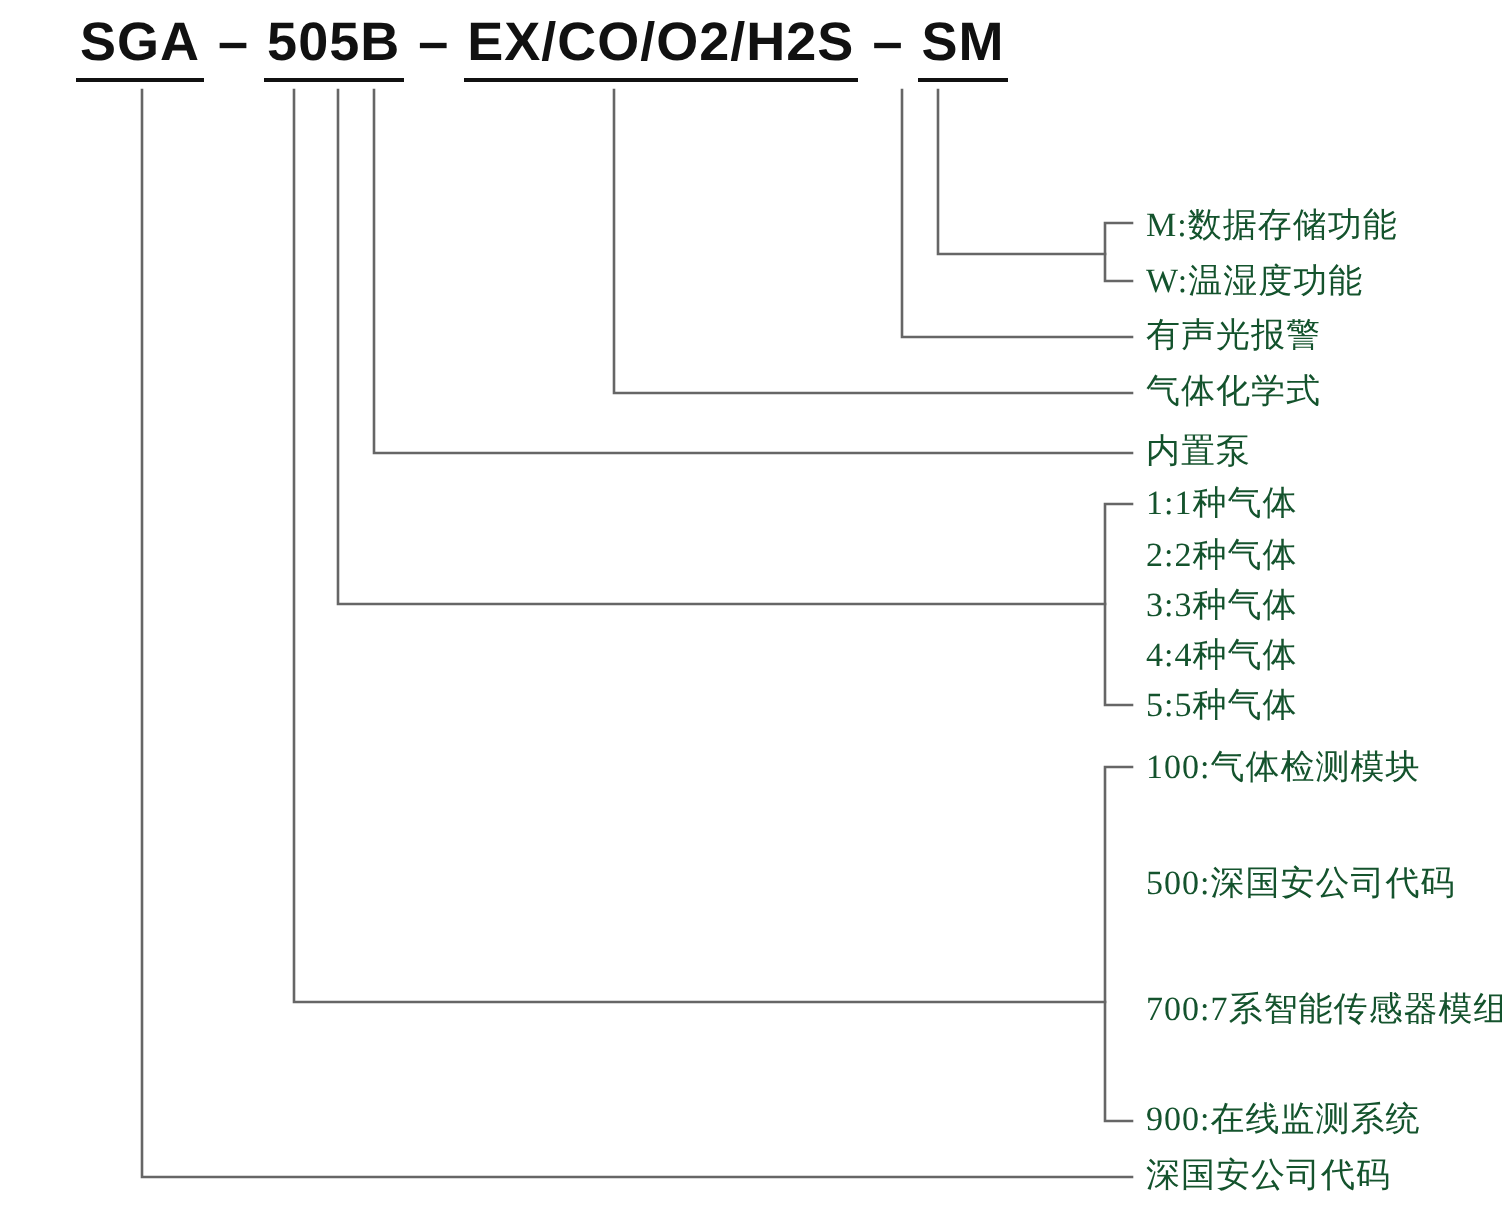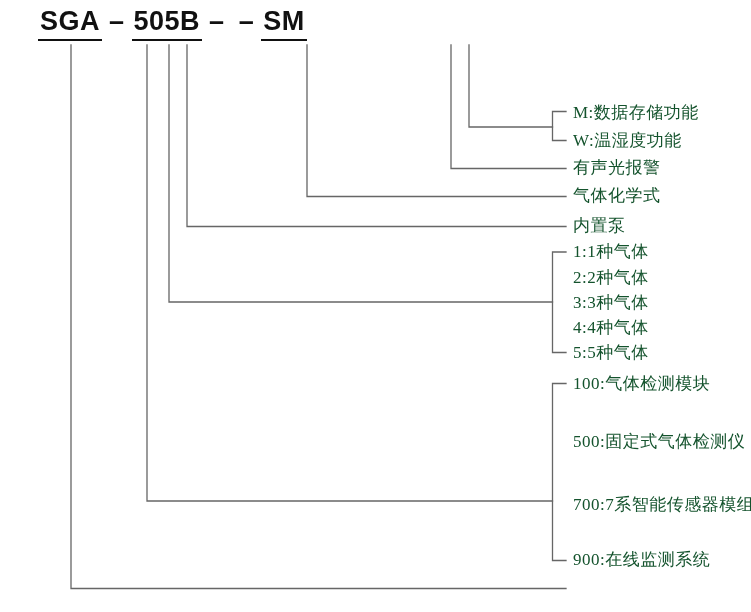--- a/index.html
+++ b/index.html
@@ -58,20 +58,21 @@
 </head>
 <body>
 
 <div class="diagram">
 
   <div class="title">
     <span class="seg">SGA</span>
     <span class="dash">–</span>
     <span class="seg">505B</span>
     <span class="dash">–</span>
+    <span class="seg">EX/CO/O2/H2S</span>
     <span class="dash">–</span>
     <span class="seg">SM</span>
   </div>
 
   <svg class="lines-svg" width="751" height="612" viewBox="0 0 751 612">
     <g fill="none" stroke="#666666" stroke-width="1.3" stroke-linecap="square">
       <path d="M 47 45 L 47 588.5 L 542 588.5"></path>
       <path d="M 123 45 L 123 501 L 528.5 501"></path>
       <path d="M 145 45 L 145 302 L 528.5 302"></path>
       <path d="M 163 45 L 163 226.5 L 542 226.5"></path>
@@ -90,18 +91,19 @@
   <div class="lbl" style="top:196px">气体化学式</div>
   <div class="lbl" style="top:226px">内置泵</div>
 
   <div class="lbl" style="top:252px">1:1种气体</div>
   <div class="lbl" style="top:278px">2:2种气体</div>
   <div class="lbl" style="top:303px">3:3种气体</div>
   <div class="lbl" style="top:328px">4:4种气体</div>
   <div class="lbl" style="top:353px">5:5种气体</div>
 
   <div class="lbl" style="top:384px">100:气体检测模块</div>
-  <div class="lbl" style="top:442px">500:固定式气体检测仪</div>
+  <div class="lbl" style="top:442px">500:深国安公司代码</div>
   <div class="lbl" style="top:505px">700:7系智能传感器模组</div>
   <div class="lbl" style="top:560px">900:在线监测系统</div>
 
+  <div class="lbl" style="top:588px">深国安公司代码</div>
 
 </div>
 
 </body></html>

